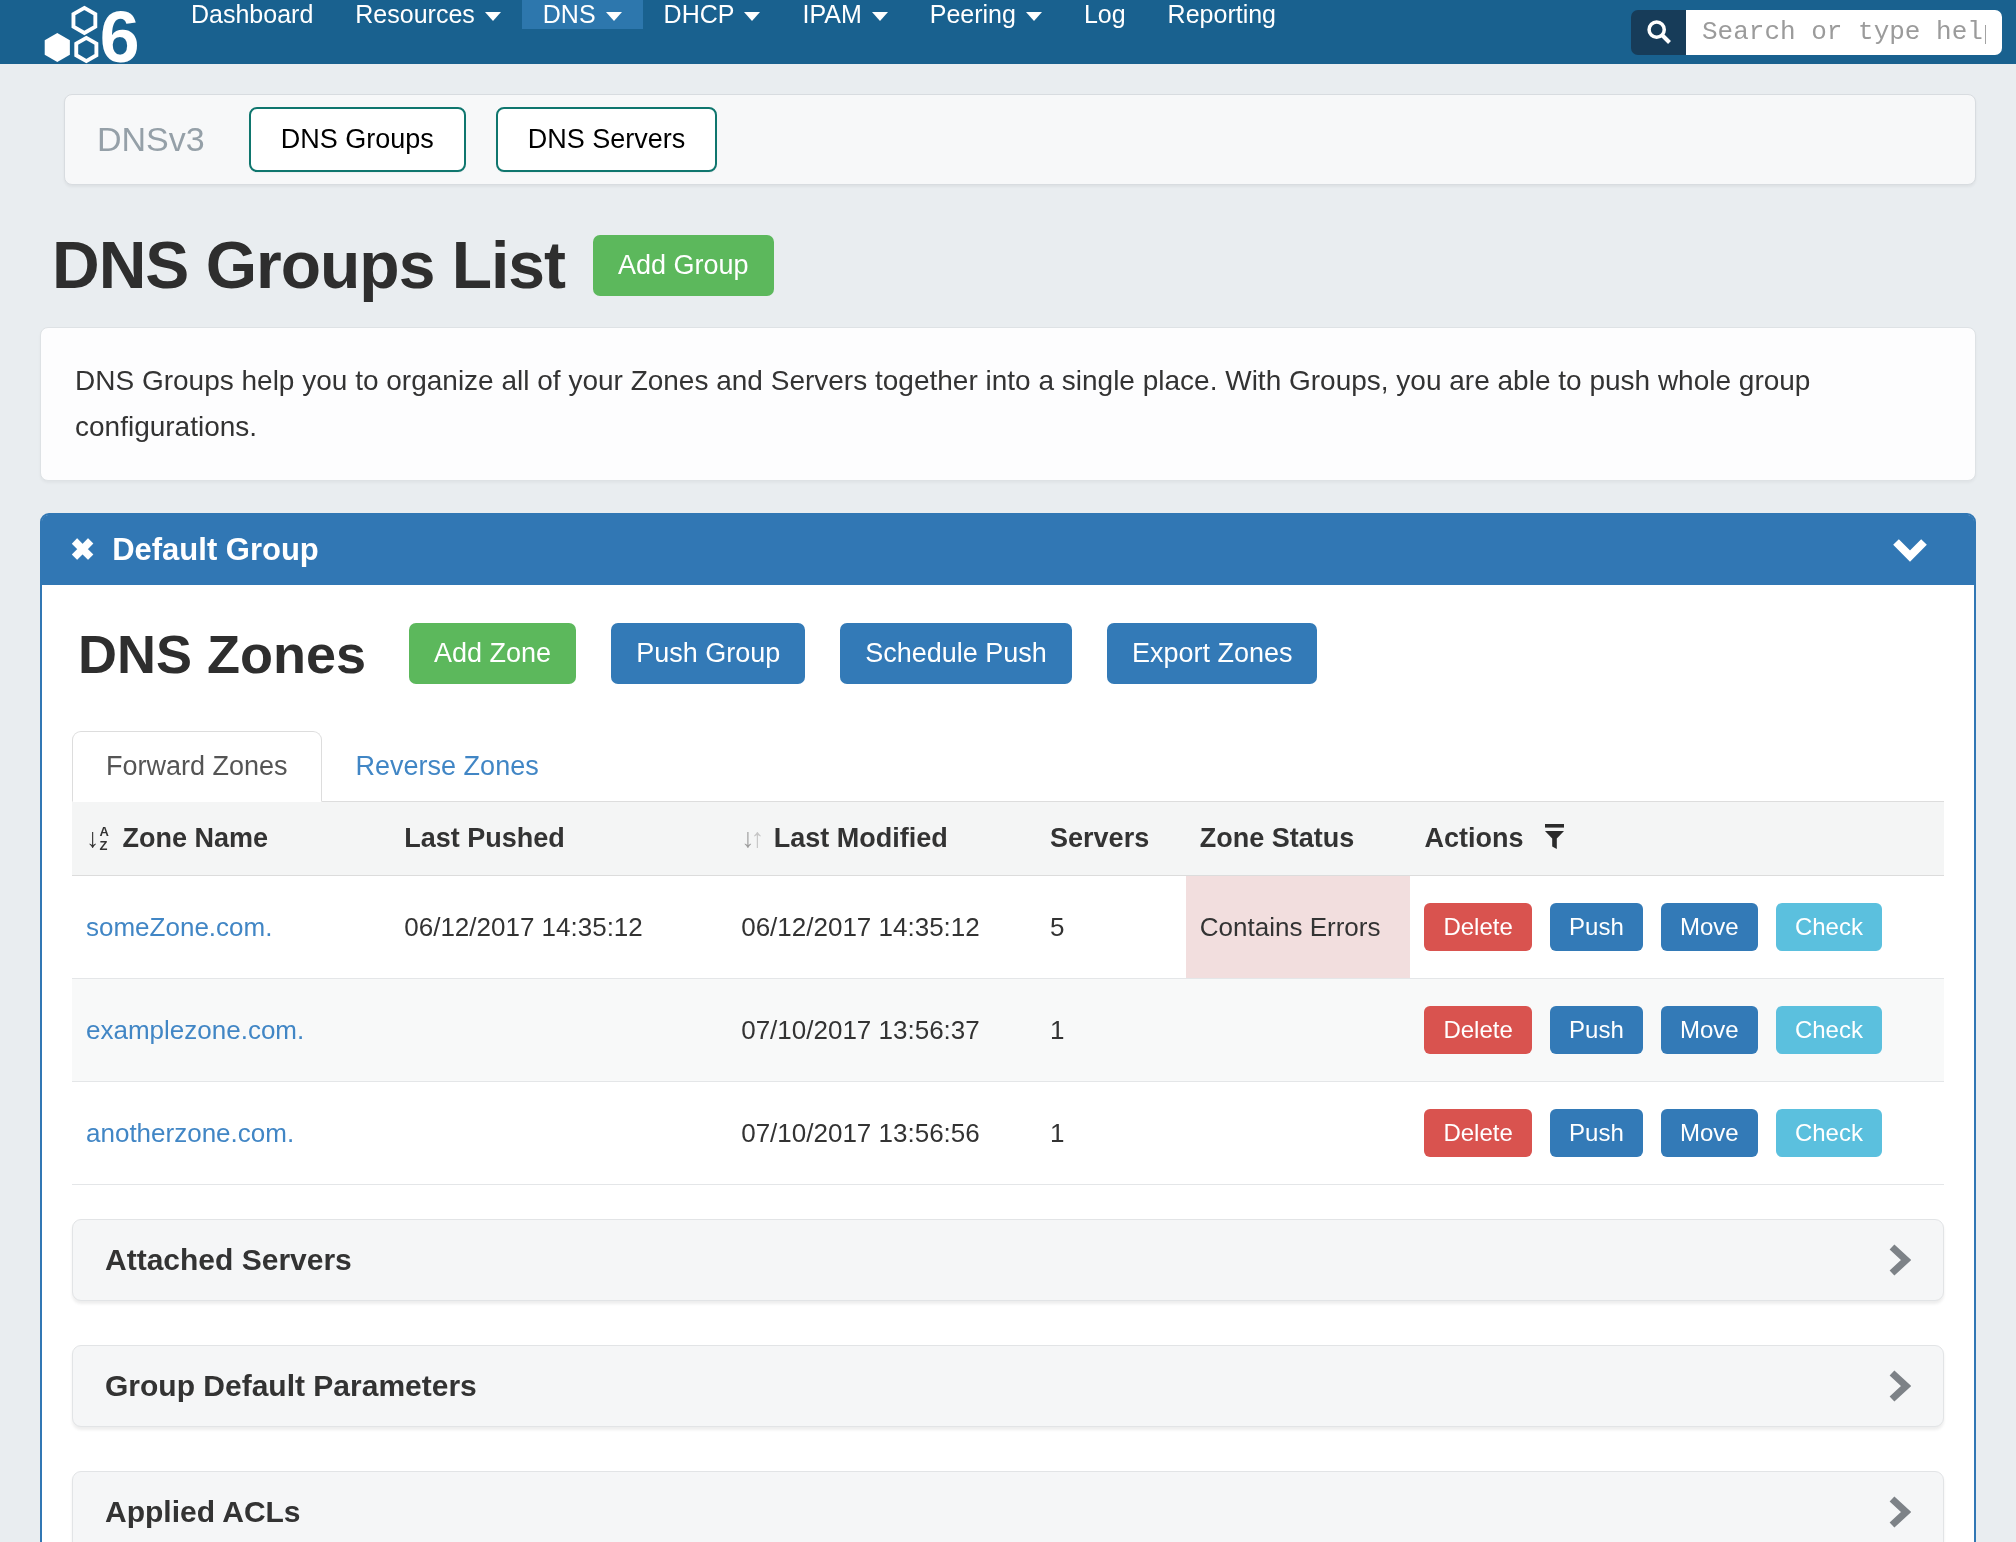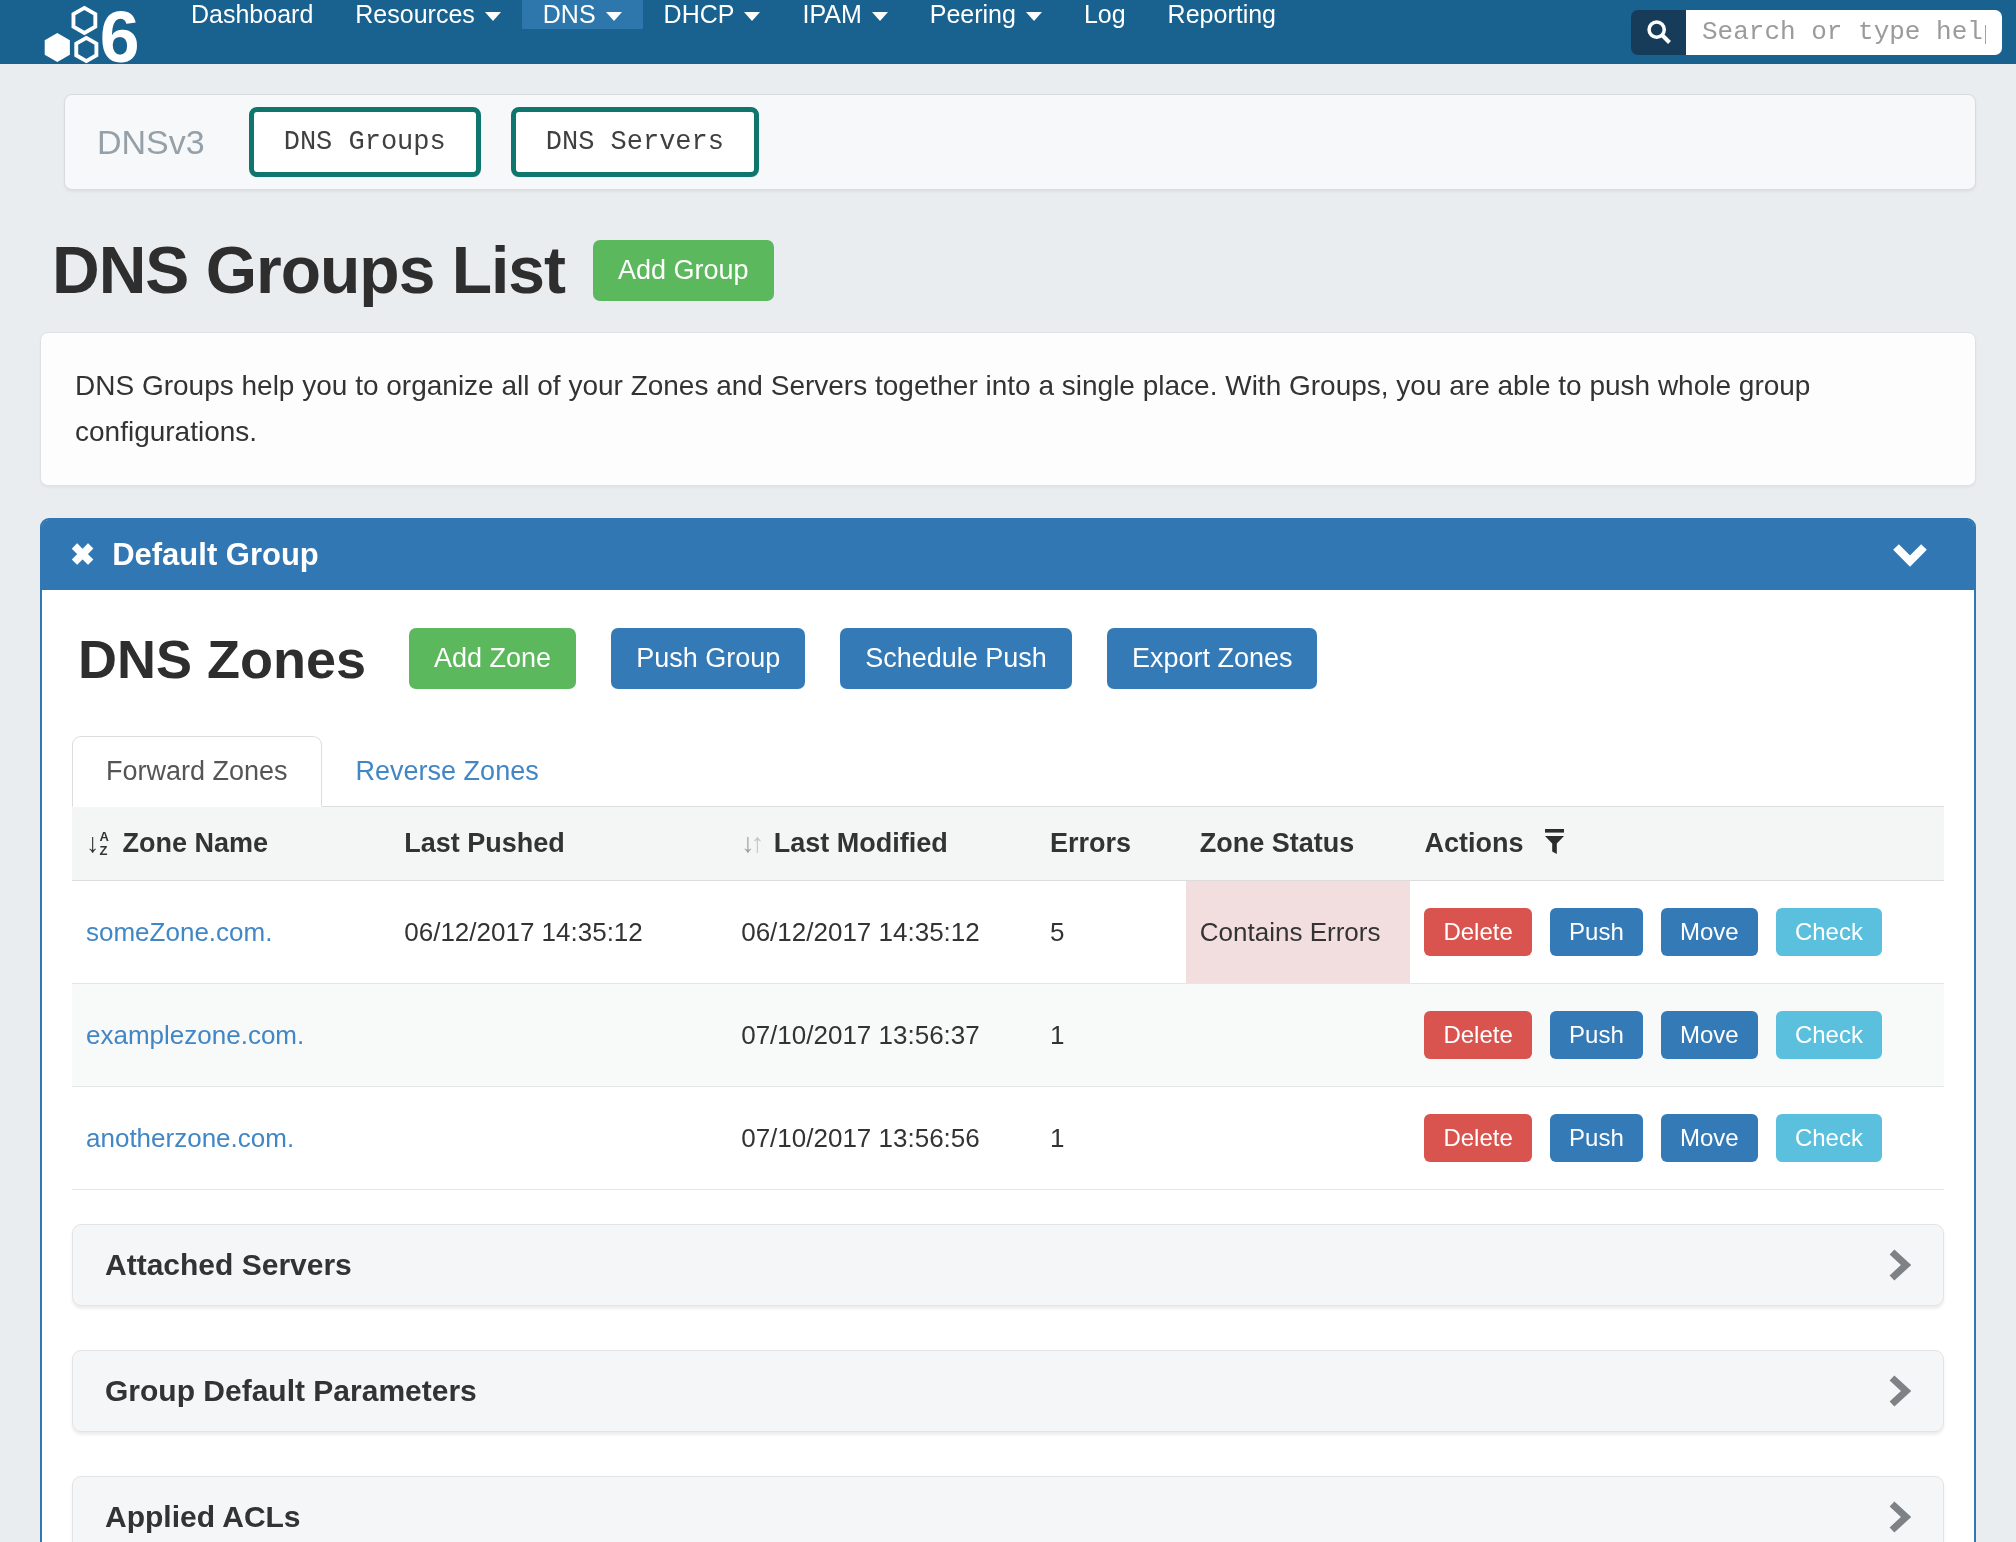--- a/index.html
+++ b/index.html
@@ -54,24 +54,24 @@
 
   
   .dnsv3-panel {
     display:flex; align-items:center; gap:44px;
     background:#f7f8f9; border:1px solid #d8dce0; border-radius:8px;
     box-shadow:0 2px 3px rgba(0,0,0,.05);
     padding:12px 26px; margin-bottom:42px;margin-left:24px;
   }
   .dnsv3-label { font-size:34px; color:#95a0a8; padding-left:6px; }
   .btn-white {
-    background:#fff; border:5px solid #0f766e; border-radius:8px;
-    padding:15px 30px; font-size:27px; color:#404040; cursor:pointer;
+    background:#fff; border:2px solid #0f766e; border-radius:8px;
+    padding:15px 30px; font-size:27px; color:#000000; cursor:pointer;
     box-shadow:0 1px 1px rgba(0,0,0,.04);
-    font-family:Liberation Mono, monospace;
+    font-family:Liberation Sans, sans-serif;
   }
   .dnsv3-panel .btn-white + .btn-white { margin-left:-14px; }
 
   
   .heading-row { display:flex; align-items:center; gap:28px; margin:0 0 24px 12px; }
   .page-title { font-size:66px; font-weight:bold; color:#2e2e2e; margin:0; letter-spacing:-1px; }
 
   .btn { border:none; border-radius:7px; color:#fff; cursor:pointer;
          font-family:"Liberation Sans", sans-serif; white-space:nowrap; }
   .btn-green { background:#5cb85c; }
@@ -289,21 +289,21 @@
               <span>Last Pushed</span>
             </th>
             <th>
               <span class="sort-updown">
                   <span class="d">↓</span>
                   <span class="u">↑</span>
                 </span>
               <span>Last Modified</span>
             </th>
             <th>
-              <span>Errors</span>
+              <span>Servers</span>
             </th>
             <th>
               <span>Zone Status</span>
             </th>
             <th>
               <span>Actions</span>
               <span class="filter-icon">
                 <svg width="26" height="27" viewBox="0 0 26 27">
                   <rect x="4" y="1" width="19" height="3.6" fill="#2b2b2b"></rect>
                   <polygon points="4,8 23,8 15.8,15.6 15.8,26 11.2,23.4 11.2,15.6" fill="#2b2b2b"></polygon>

